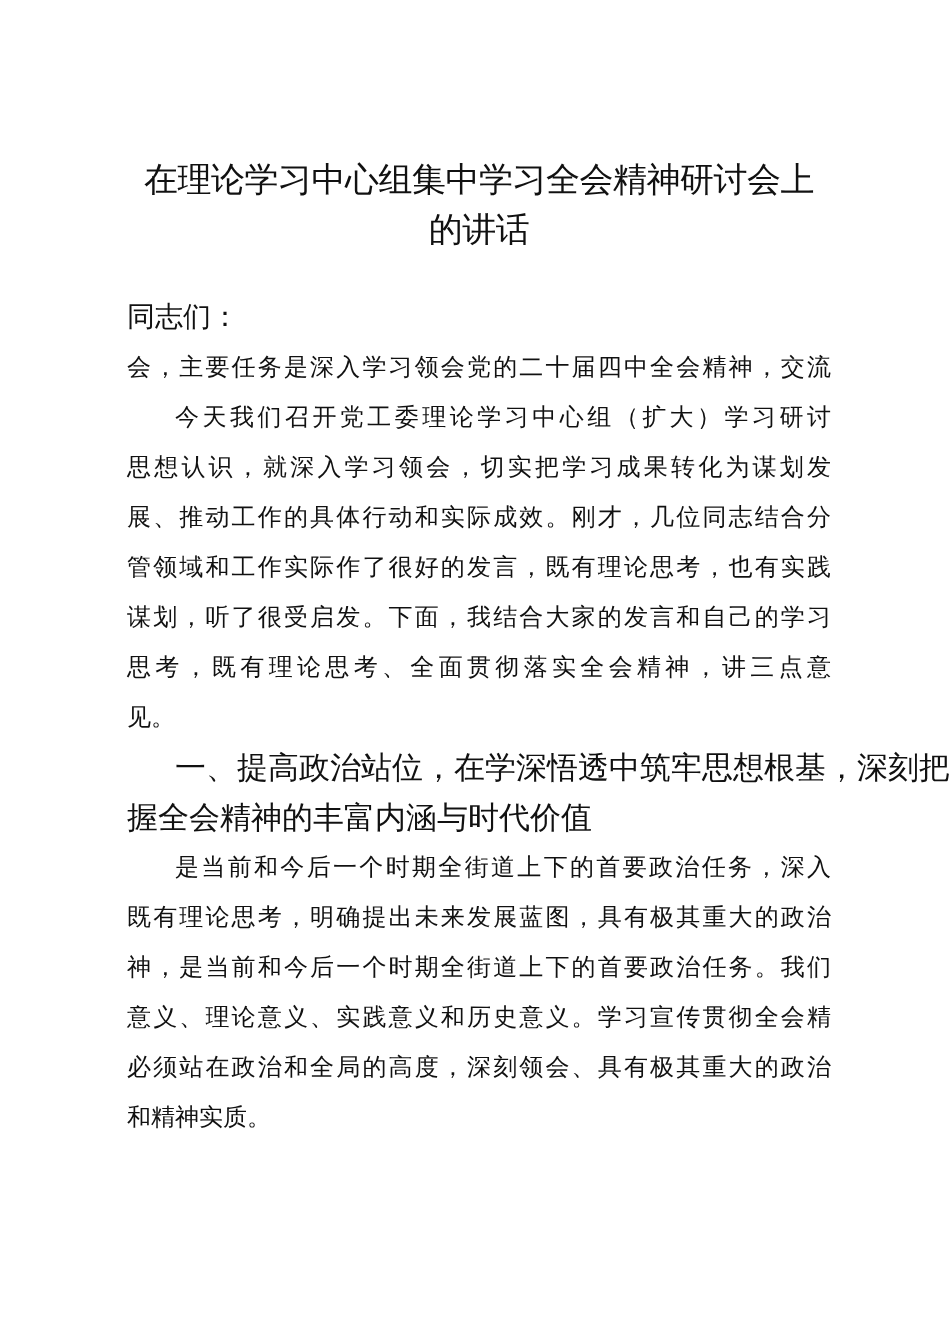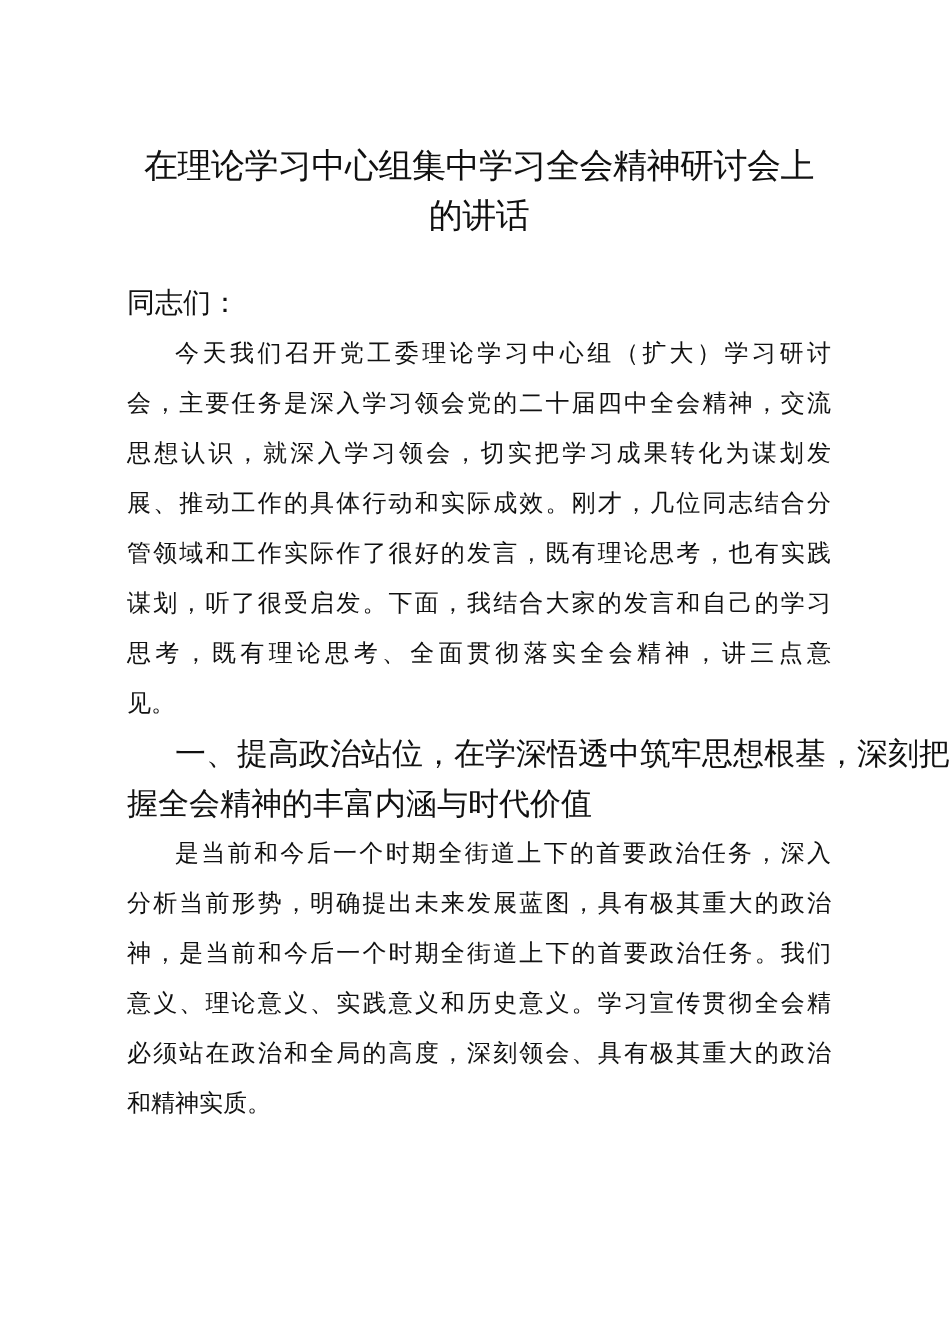--- a/index.html
+++ b/index.html
@@ -11,21 +11,21 @@
     width: 950px;
     height: 1344px;
     position: relative;
     overflow: hidden;
     font-family: "DejaVu Sans", "Liberation Sans", sans-serif;
     color: #111111;
   }
   .page {
     position: absolute;
     left: 127px;
-    top: 140px;
+    top: 154px;
     width: 704px;
   }
   .title {
     font-size: 34px;
     line-height: 50px;
     text-align: center;
     margin: 0;
     font-weight: normal;
     letter-spacing: -0.5px;
     width: 704px;
@@ -68,36 +68,36 @@
 
 <div class="page">
   <h1 class="title">
     <span class="title-line">在理论学习中心组集中学习全会精神研讨会上</span>
     <span class="title-line">的讲话</span>
   </h1>
 
   <p class="salutation">同志们：</p>
 
   <div class="para">
+    <span class="line">会，主要任务是深入学习领会党的二十届四中全会精神，交流</span>
     <span class="line indent">今天我们召开党工委理论学习中心组（扩大）学习研讨</span>
-    <span class="line">会，主要任务是深入学习领会党的二十届四中全会精神，交流</span>
     <span class="line">思想认识，就深入学习领会，切实把学习成果转化为谋划发</span>
     <span class="line">展、推动工作的具体行动和实际成效。刚才，几位同志结合分</span>
     <span class="line">管领域和工作实际作了很好的发言，既有理论思考，也有实践</span>
     <span class="line">谋划，听了很受启发。下面，我结合大家的发言和自己的学习</span>
     <span class="line">思考，既有理论思考、全面贯彻落实全会精神，讲三点意</span>
     <span class="line last">见。</span>
   </div>
 
   <div class="para heading">
     <span class="line indent">一、提高政治站位，在学深悟透中筑牢思想根基，深刻把</span>
     <span class="line last">握全会精神的丰富内涵与时代价值</span>
   </div>
 
   <div class="para">
     <span class="line indent">是当前和今后一个时期全街道上下的首要政治任务，深入</span>
-    <span class="line">分析当前形势，明确提出未来发展蓝图，具有极其重大的政治</span>
+    <span class="line">既有理论思考，明确提出未来发展蓝图，具有极其重大的政治</span>
     <span class="line">神，是当前和今后一个时期全街道上下的首要政治任务。我们</span>
     <span class="line">意义、理论意义、实践意义和历史意义。学习宣传贯彻全会精</span>
     <span class="line">必须站在政治和全局的高度，深刻领会、具有极其重大的政治</span>
     <span class="line last">和精神实质。</span>
   </div>
 </div>
 
 </body></html>

